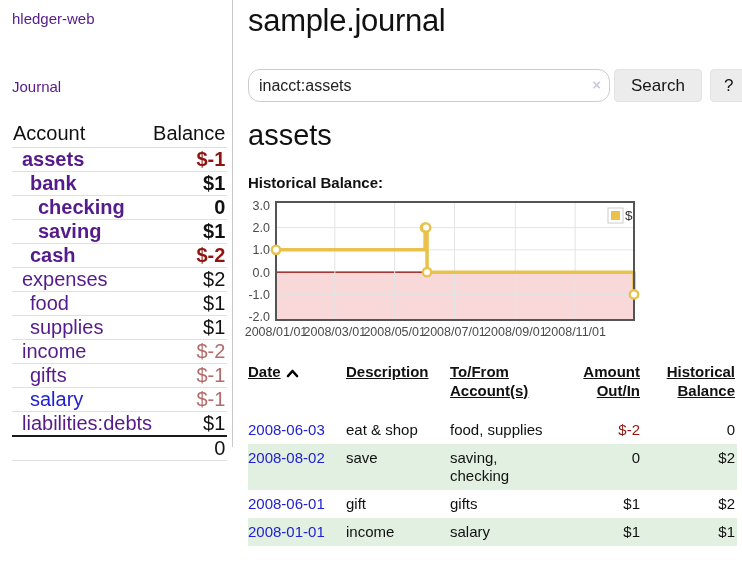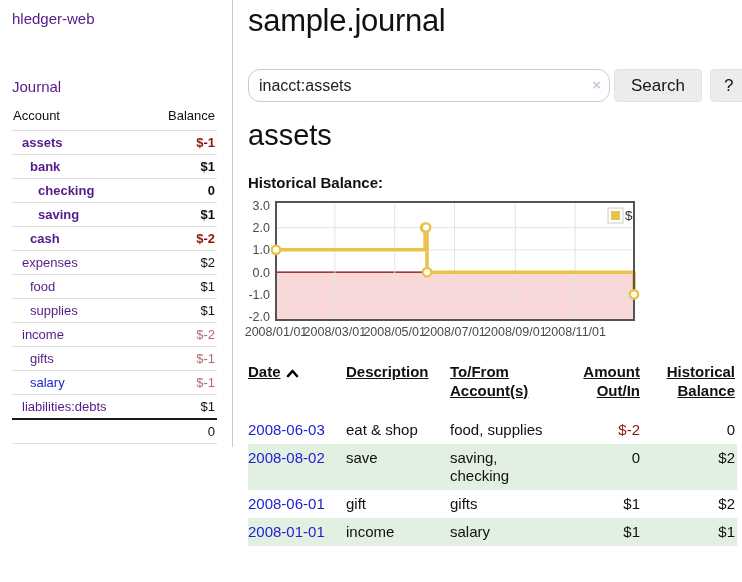--- a/index.html
+++ b/index.html
@@ -9,21 +9,21 @@
     background:#fff; color:#111;
     font-family:"Liberation Sans", sans-serif; font-size:15px;
   }
   .app { display:flex; width:718px; height:582px; }
 
   
   .sidebar { width:233px; min-width:233px; height:447px;
              border-right:1px solid #c9c9c9; padding:10px 14px 0 12px; }
   .brand { color:var(--purple); font-size:15px; line-height:18px; cursor:pointer; }
   .nav-link { color:var(--purple); font-size:15px; line-height:18px; margin-top:50px; cursor:pointer; }
-  table.accounts { border-collapse:collapse; width:205px; margin-top:11px; font-size:13px; }
+  table.accounts { border-collapse:collapse; width:205px; margin-top:28px; font-size:20px; }
   .accounts th { font-weight:400; text-align:left; padding:0 0 5px 1px;
                  border-bottom:1px solid #ddd; line-height:18px; }
   .accounts th.ar { text-align:right; padding-right:2px; }
   .accounts td { padding:3px 0; line-height:17px; border-bottom:1px solid #e0e0e0; }
   .accounts tbody tr:last-child td { border-bottom:none; }
   .accounts td.acct-name { color:var(--purple); cursor:pointer; }
   .accounts td.acct-name.blue { color:var(--link-blue); }
   .accounts td.acct-bal { text-align:right; padding-right:2px; }
   .accounts .b { font-weight:bold; }
   .neg  { color:var(--neg-red); }

